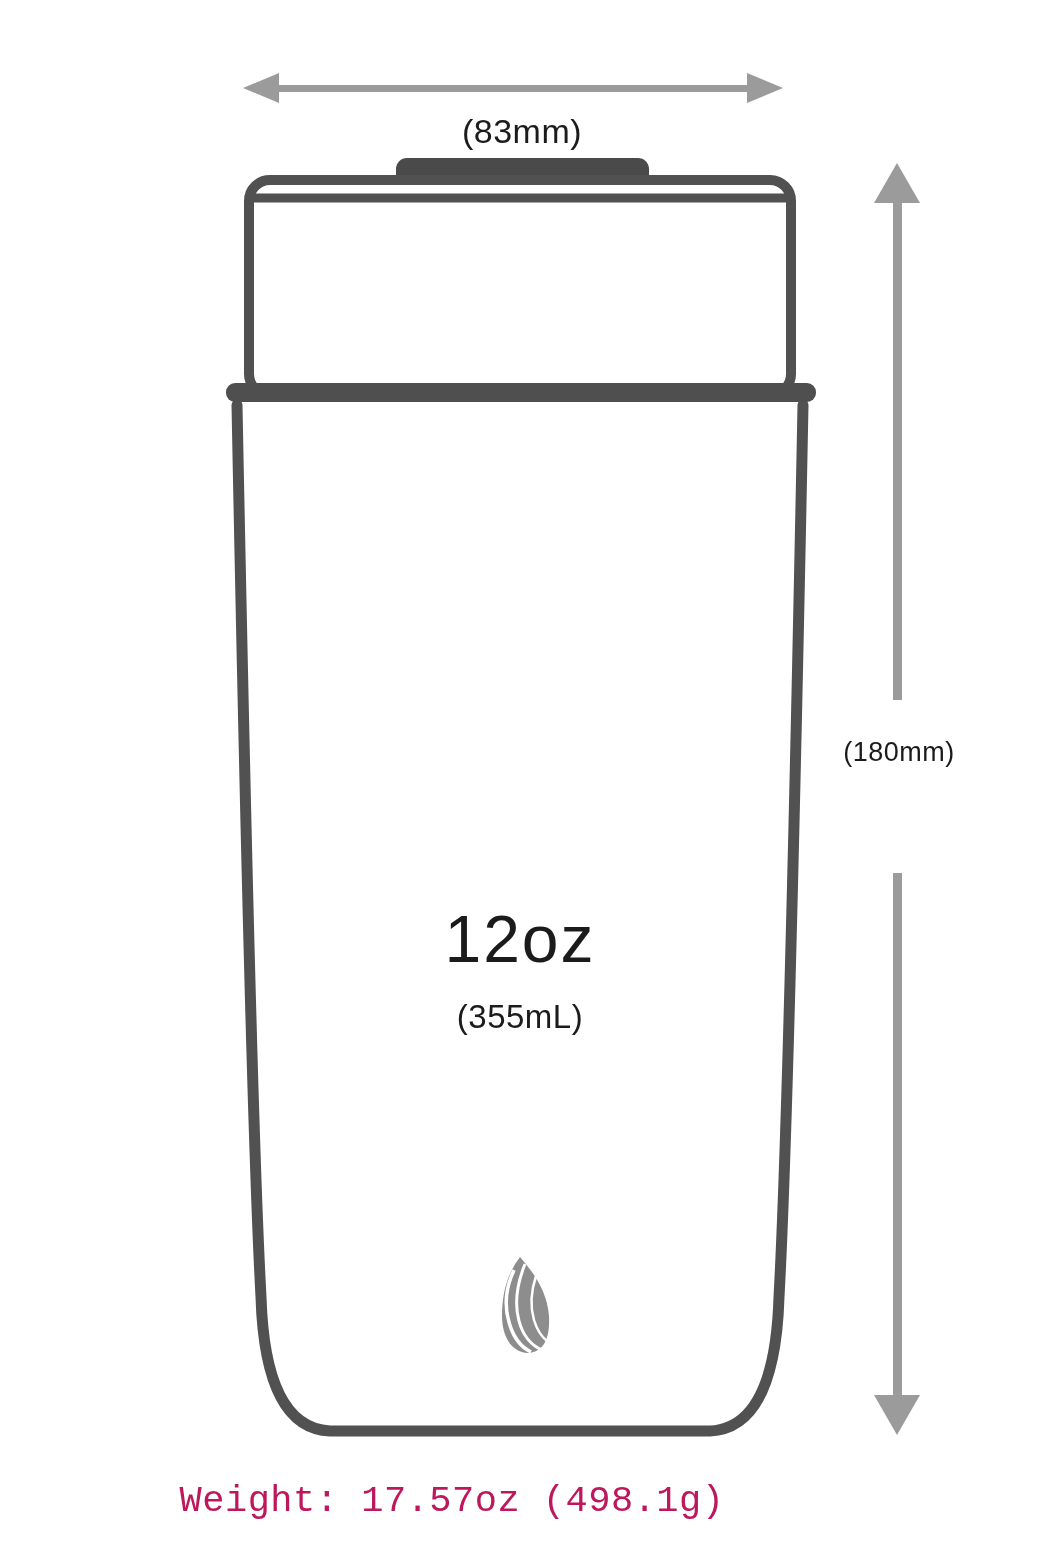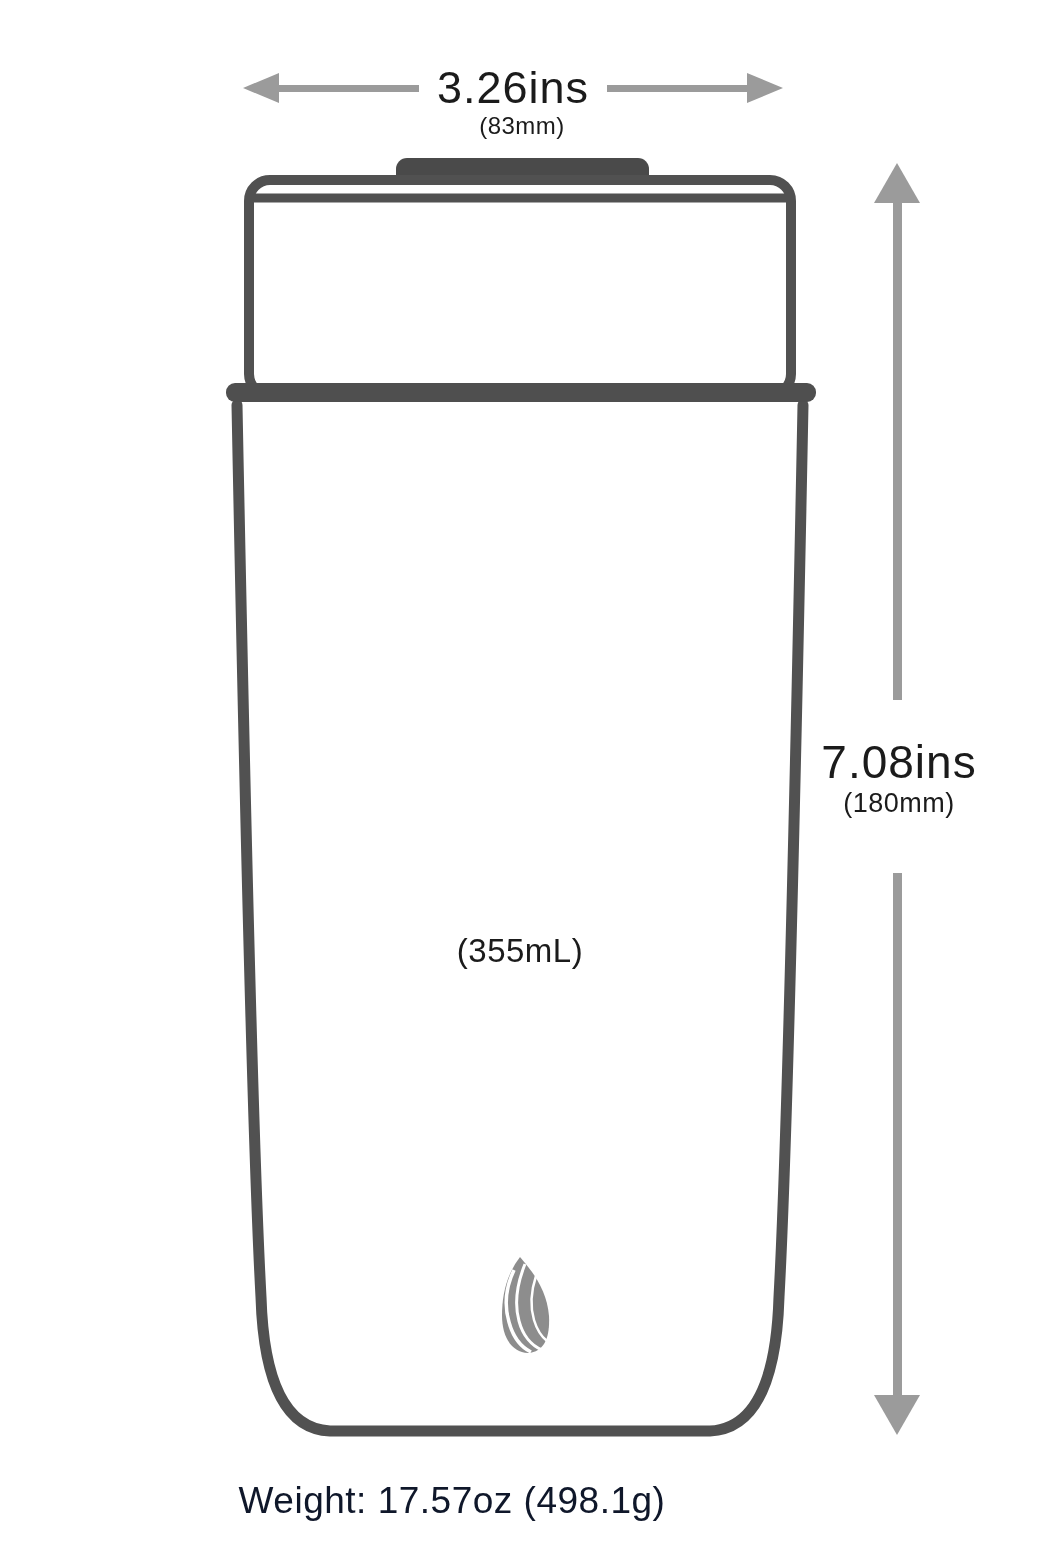--- a/index.html
+++ b/index.html
@@ -35,21 +35,21 @@
     letter-spacing: 1px;
     padding: 0 18px;
     white-space: nowrap;
     color: #1b1b1b;
   }
   .dim-h-metric {
     position: absolute;
     left: 242px; top: 112px;
     width: 560px;
     text-align: center;
-    font-size: 24px;
+    font-size: 34px;
     letter-spacing: 0.5px;
   }
 
   
   .vdim {
     position: absolute;
     left: 874px;
     width: 46px;
     display: flex;
     flex-direction: column;
@@ -80,21 +80,22 @@
   .cap-metric { font-size: 33px; letter-spacing: 0.5px; margin-top: 26px; }
 
   
   .weight {
     position: absolute;
     left: 0; top: 1480px;
     width: 904px;
     text-align: center;
     font-size: 37px;
     letter-spacing: 0.5px;
-    color: #0f172a;
+    color: #be185d;
+    font-family: Liberation Mono, monospace;
   }
 </style>
 </head>
 <body>
 
 <div class="canvas">
 
   <svg class="art" viewBox="0 0 1058 1547" aria-hidden="true">
 
     <rect x="396" y="158" width="253" height="36" rx="11" fill="#4a4a4a"></rect>
@@ -119,38 +120,37 @@
                C 547 1292 535 1274 520 1257 Z" fill="#8d8d8d"></path>
       <path d="M514 1270 C 506 1287 504 1305 509 1322 C 513 1337 521 1347 531 1352" stroke="#ffffff" stroke-width="3.5" fill="none"></path>
       <path d="M525 1264 C 517 1284 514 1303 519 1321 C 523 1336 532 1346 542 1350" stroke="#ffffff" stroke-width="3" fill="none"></path>
       <path d="M536 1276 C 531 1291 530 1306 534 1320 C 537 1330 542 1337 547 1341" stroke="#ffffff" stroke-width="2.5" fill="none"></path>
     </g>
   </svg>
 
   <div class="dim-h">
     <span class="ah ah-left"></span>
     <span class="hline"></span>
-    <span class="dim-main">3.26ins</span>
     <span class="hline"></span>
     <span class="ah ah-right"></span>
   </div>
   <div class="dim-h-metric">(83mm)</div>
 
   <div class="vdim vdim-top">
     <span class="ah-up"></span>
     <span class="vline"></span>
   </div>
   <div class="height-labels">
-    <div class="height-main">7.08ins</div>
     <div class="height-metric">(180mm)</div>
   </div>
   <div class="vdim vdim-bottom">
     <span class="vline"></span>
     <span class="ah-down"></span>
   </div>
 
   <div class="capacity">
+    <div class="cap-main">12oz</div>
     <div class="cap-metric">(355mL)</div>
   </div>
 
   <div class="weight">Weight: 17.57oz (498.1g)</div>
 
 </div>
 
 </body></html>

